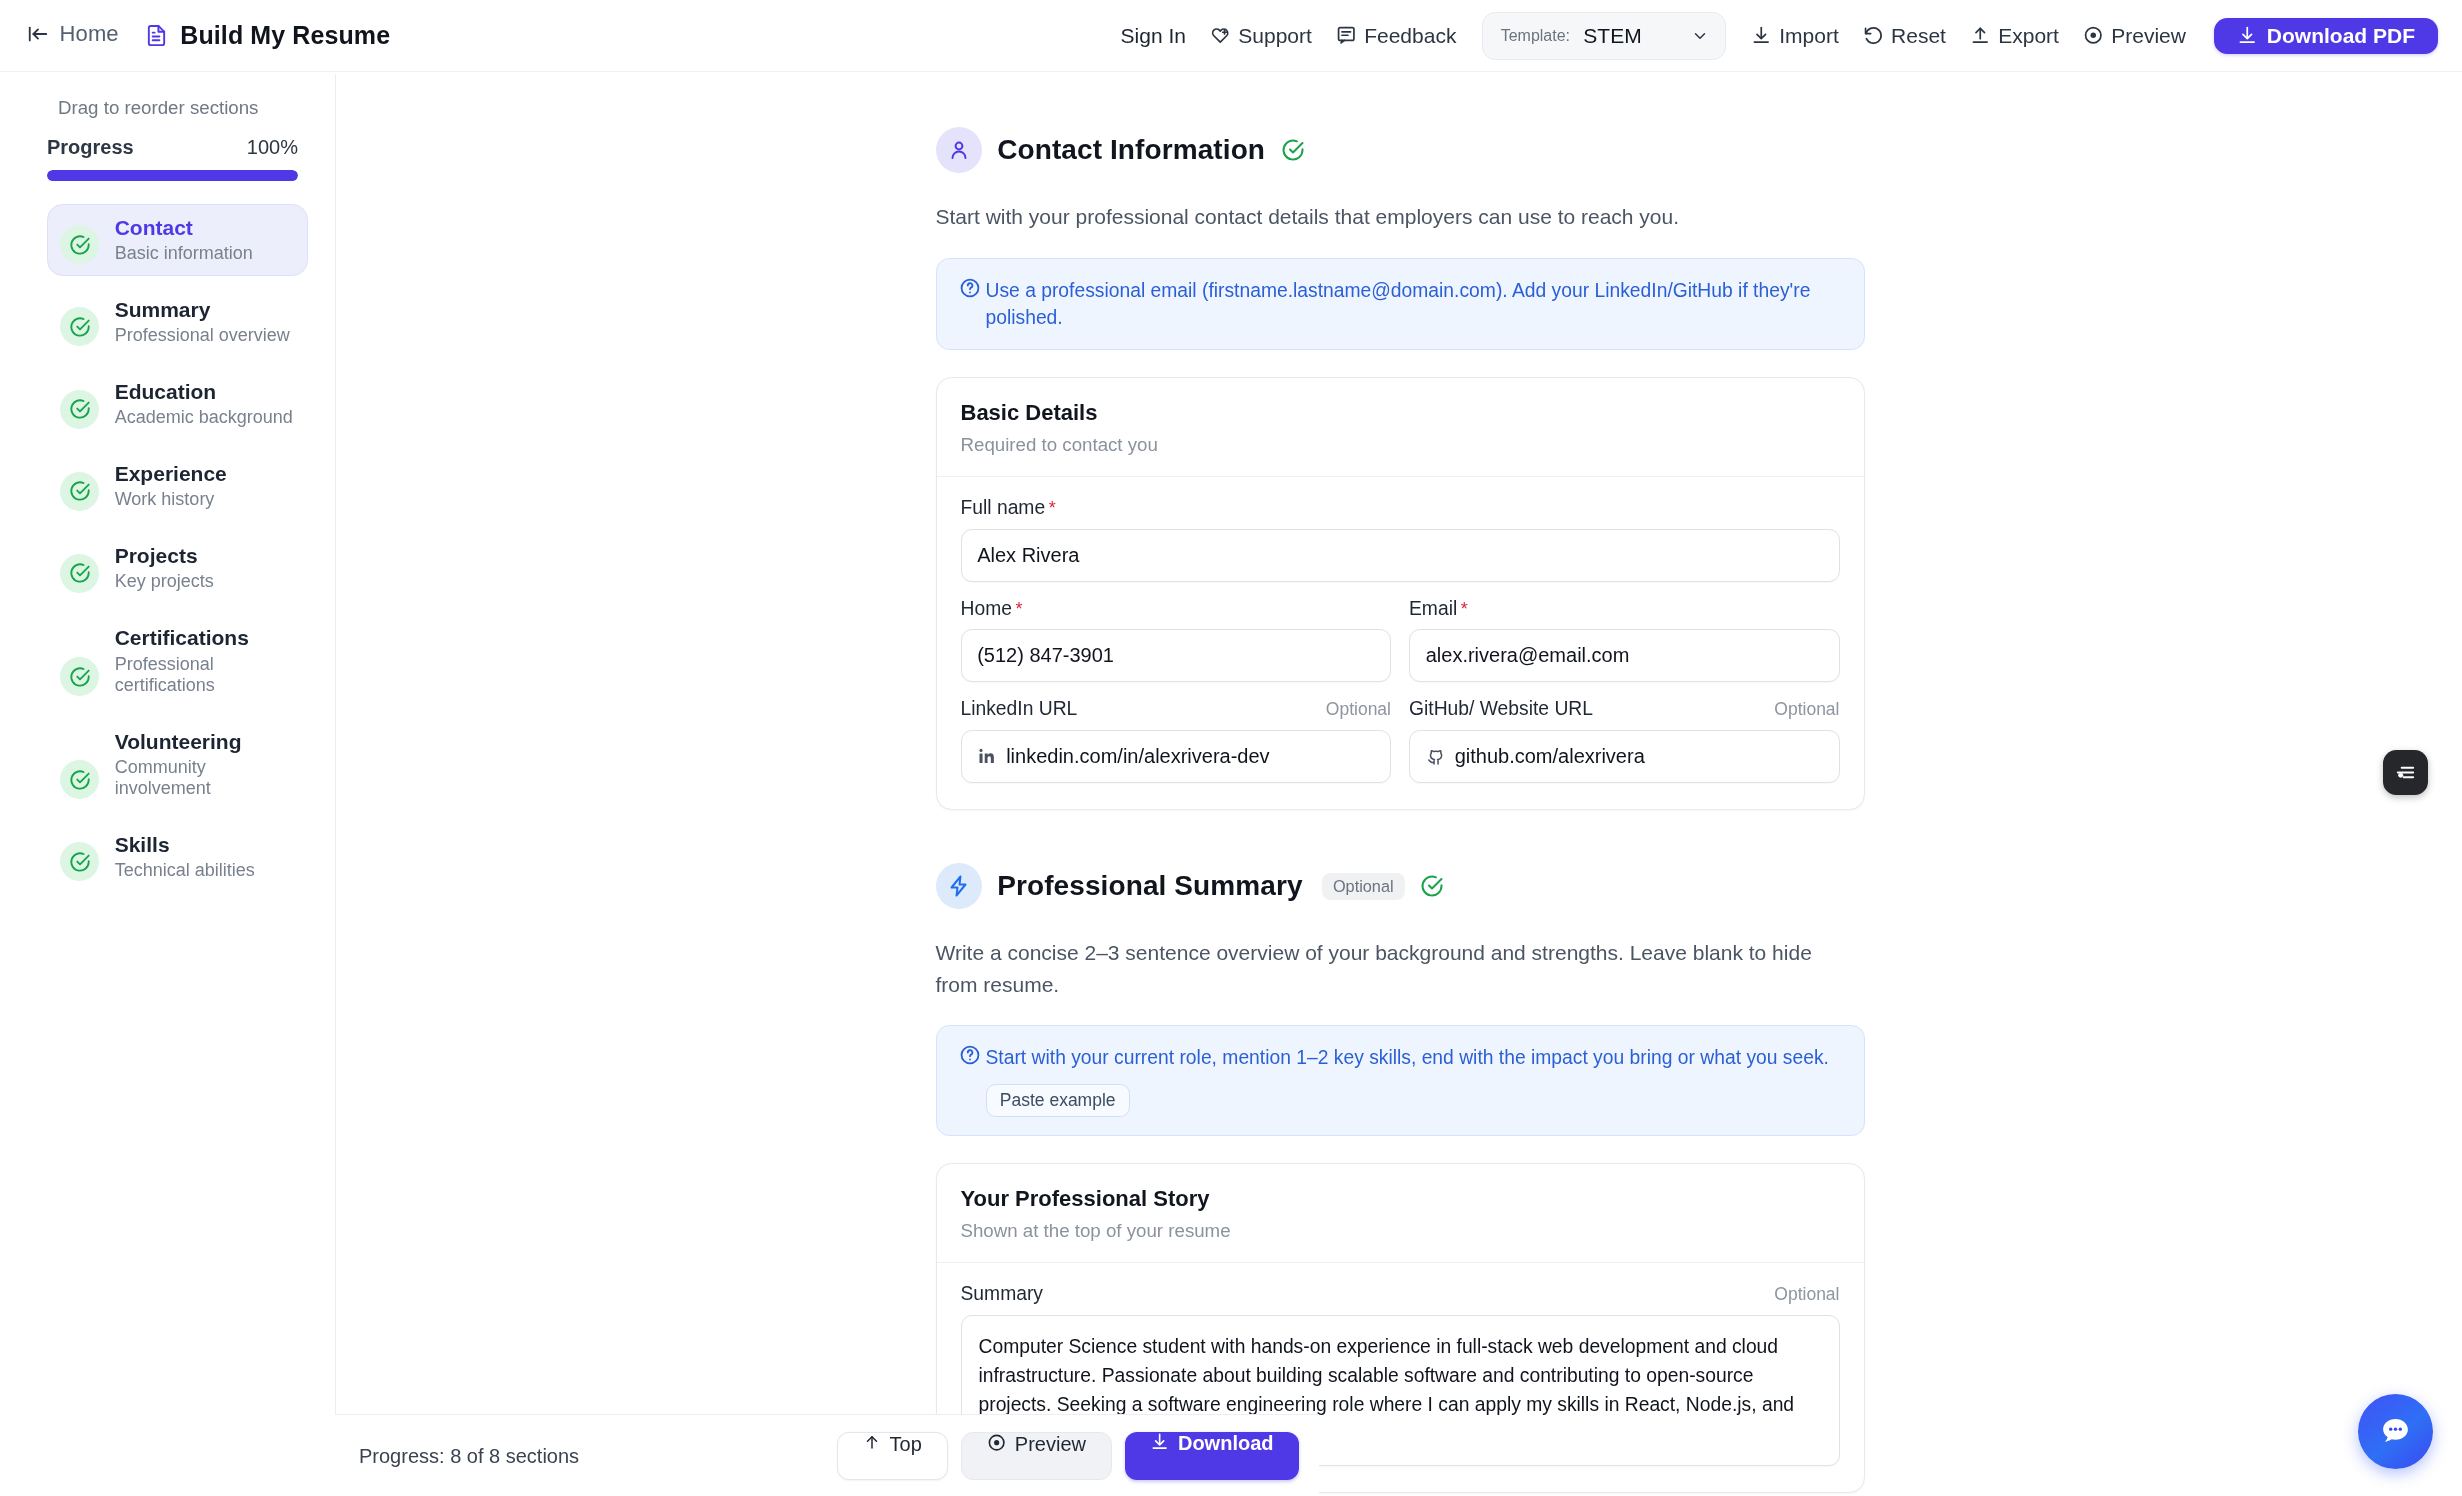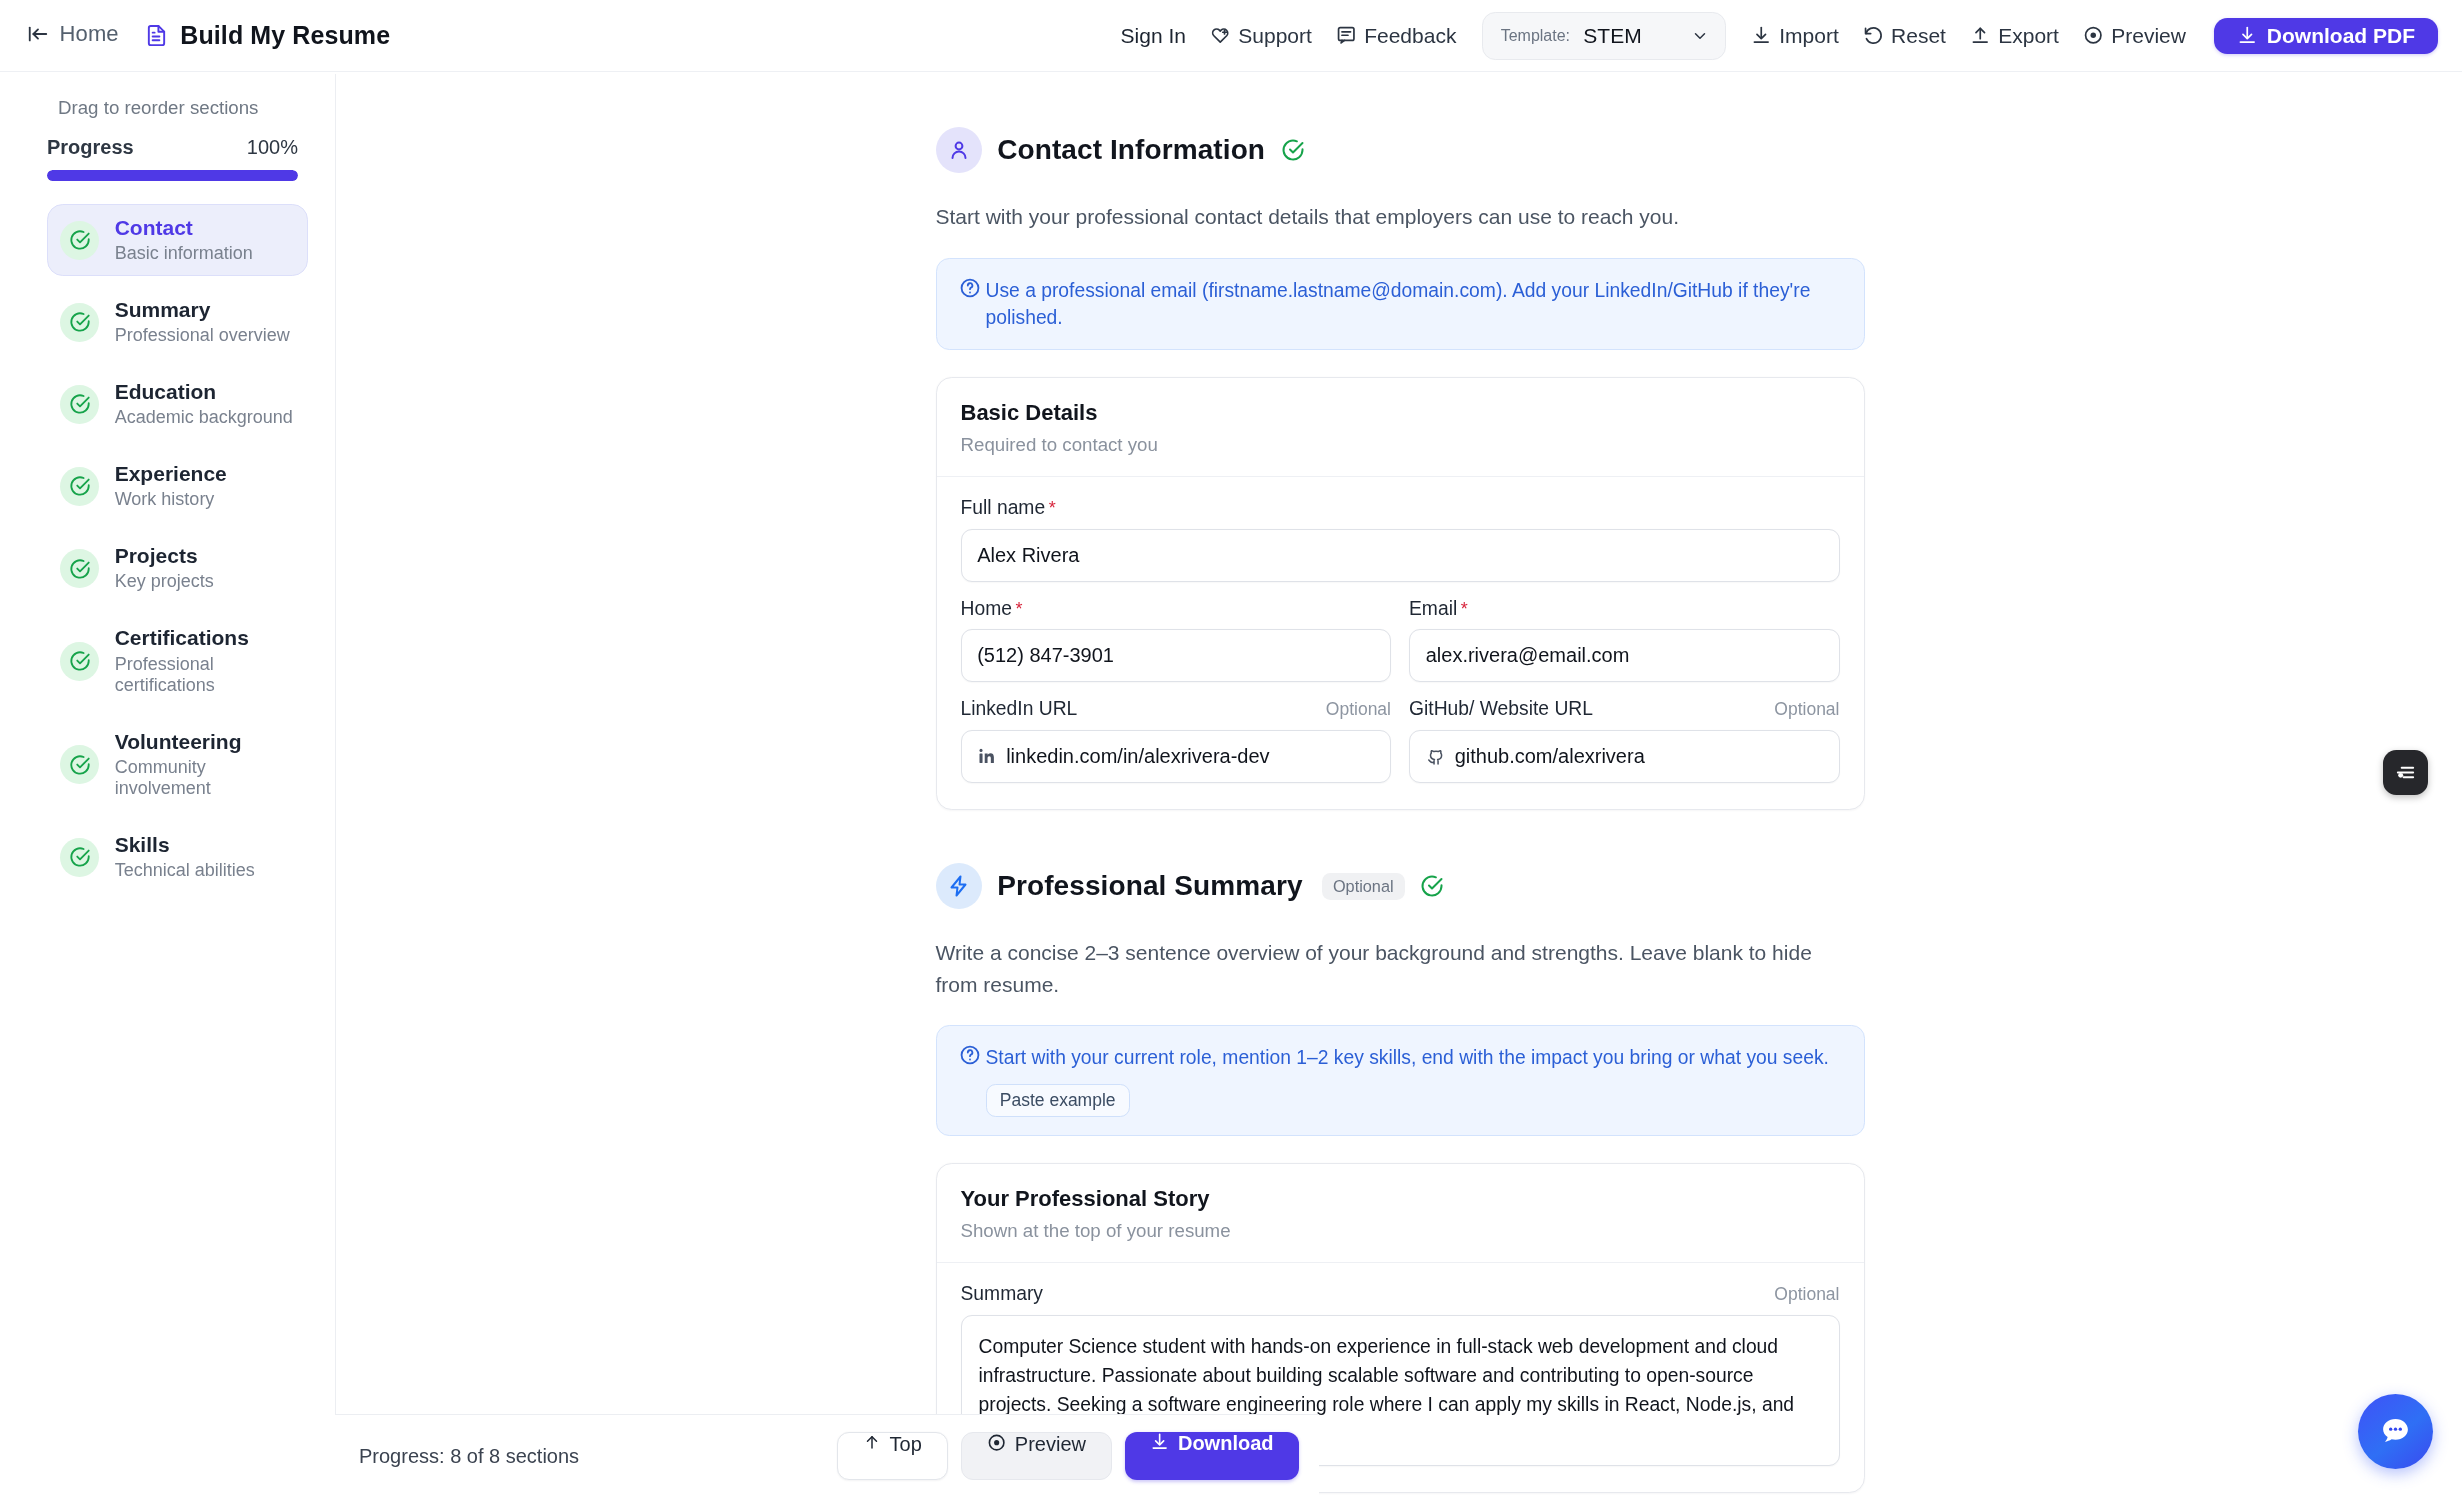--- a/index.html
+++ b/index.html
@@ -67,21 +67,21 @@
   .prog-lbl { font-size: 20px; color: #2e3743; font-weight: 600; }
   .prog-pct { font-size: 20px; color: #2e3743; font-weight: 400; }
   .prog-track {
     margin: 11px 37px 0 47px; height: 11px; border-radius: 6px;
     background: #e9ebf0; overflow: hidden;
   }
   .prog-fill { height: 100%; background: #4f39e6; border-radius: 6px; }
 
   .nav { margin-top: 23px; padding: 0 26.6px 0 47px; }
   .nav-item {
-    display: flex; align-items: center; gap: 15.7px;
+    display: flex; align-items: flex-end; gap: 15.7px;
     padding: 11px 12px; border-radius: 15.7px; margin-bottom: 9.7px;
     cursor: pointer; border: 1.2px solid transparent;
   }
   .nav-item.active { background: #eceefb; border-color: #dcdffa; }
   .nav-check {
     width: 39px; height: 39px; border-radius: 50%;
     background: #ddf6e3; display:flex; align-items:center; justify-content:center;
     flex: 0 0 39px;
   }
   .nav-text { display: flex; flex-direction: column; gap: 2.4px; }

